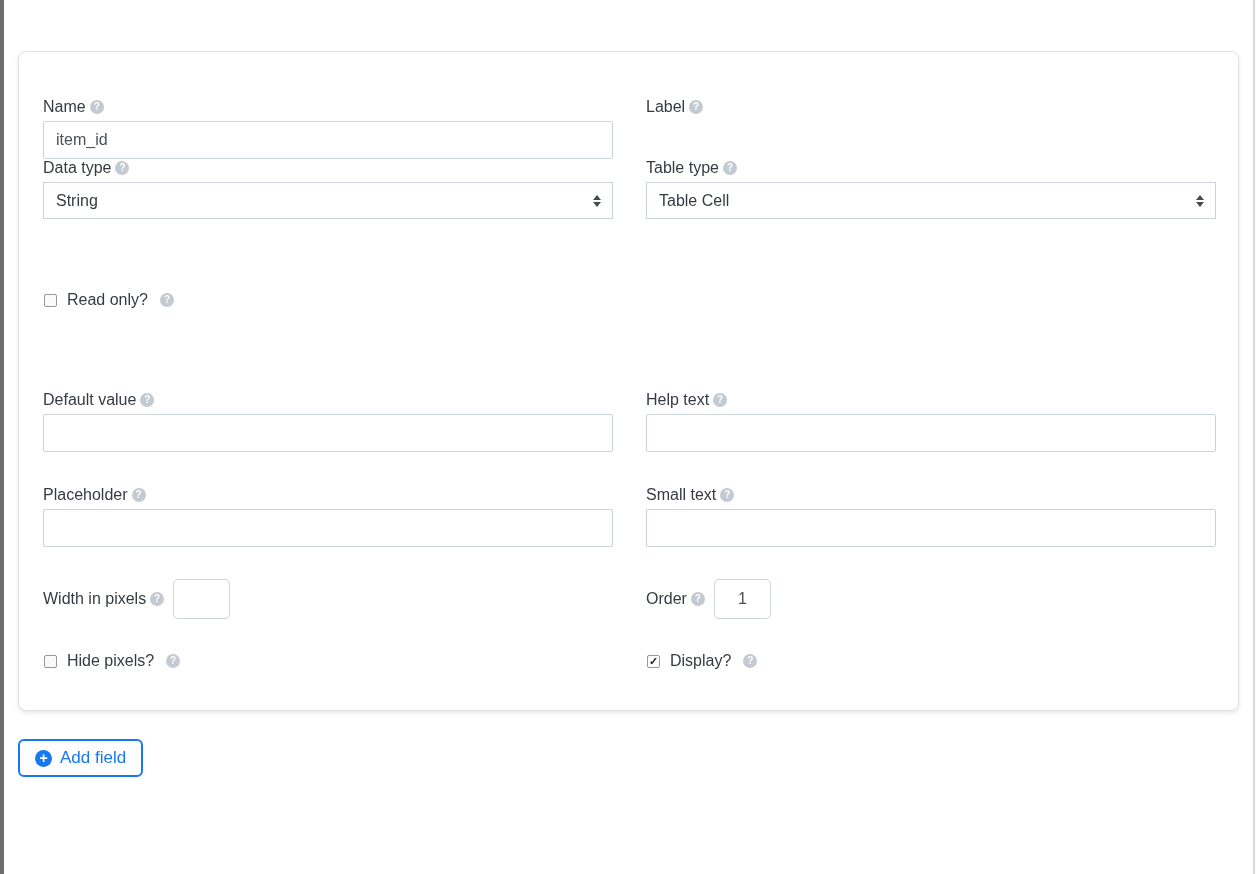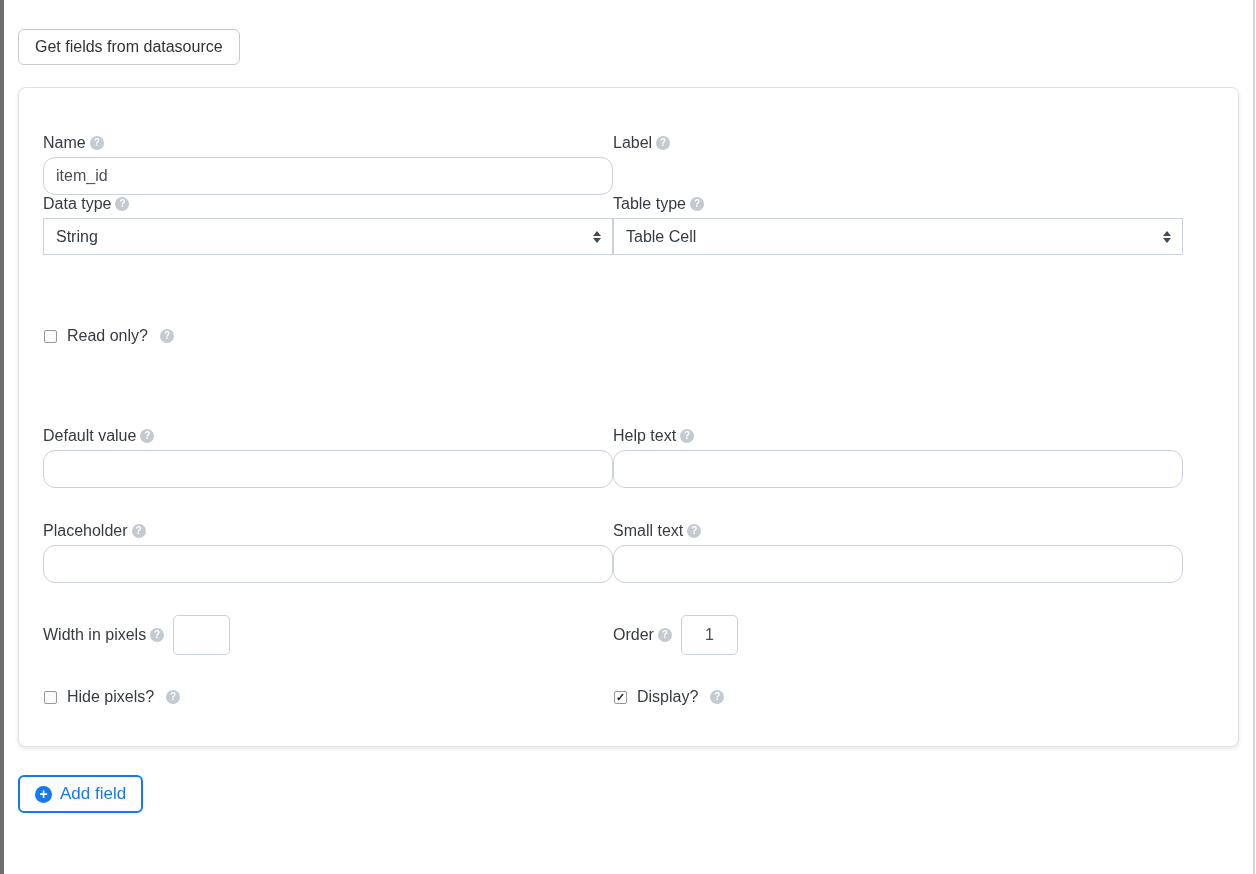--- a/index.html
+++ b/index.html
@@ -43,20 +43,21 @@
     width: 1221px;
     border: 1px solid #e2e2e2;
     border-radius: 8px;
     background: #ffffff;
     box-shadow: 0 2px 4px rgba(0,0,0,0.10);
     padding: 46px 24px 40px 24px;
   }
   .grid-2 {
     display: grid;
     grid-template-columns: 570px 570px;
+    column-gap: 33px;
   }
   .field-label {
     display: flex;
     align-items: center;
     font-size: 16px;
     color: #363b42;
     margin-bottom: 5px;
   }
   .help-icon {
     width: 14px; height: 14px;
@@ -69,21 +70,21 @@
     display: inline-flex;
     align-items: center;
     justify-content: center;
     line-height: 1;
     flex: 0 0 auto;
   }
   .text-input {
     width: 100%;
     height: 38px;
     border: 1px solid #cbd2d9;
-    border-radius: 12px;
+    border-radius: 2px;
     padding: 8px 12px;
     font-size: 16px;
     color: #4a5056;
     background: #ffffff;
     font-family: inherit;
     outline: none;
   }
   .less-row {
     text-align: center;
     margin: 22px 0 24px 0;
@@ -224,21 +225,20 @@
   }
 </style>
 </head>
 <body>
 
 <div class="left-strip"></div>
 <div class="right-line"></div>
 
 <div class="content">
 
-  <button class="btn-plain">Get fields from datasource</button>
 
   <div class="panel">
 
     <div class="grid-2">
       <div>
         <div class="field-label">
           <span>Name</span>
           <span class="help-icon">?</span>
         </div>
         <input class="text-input" type="text" value="item_id" style="">

